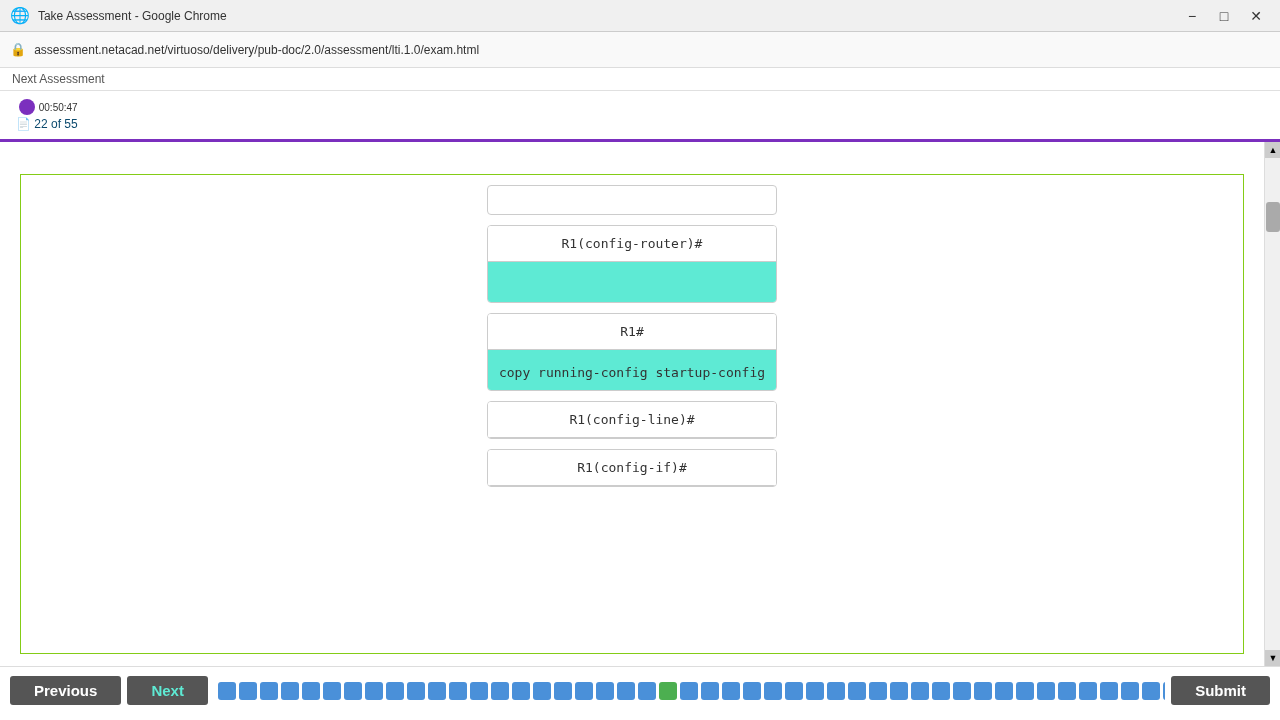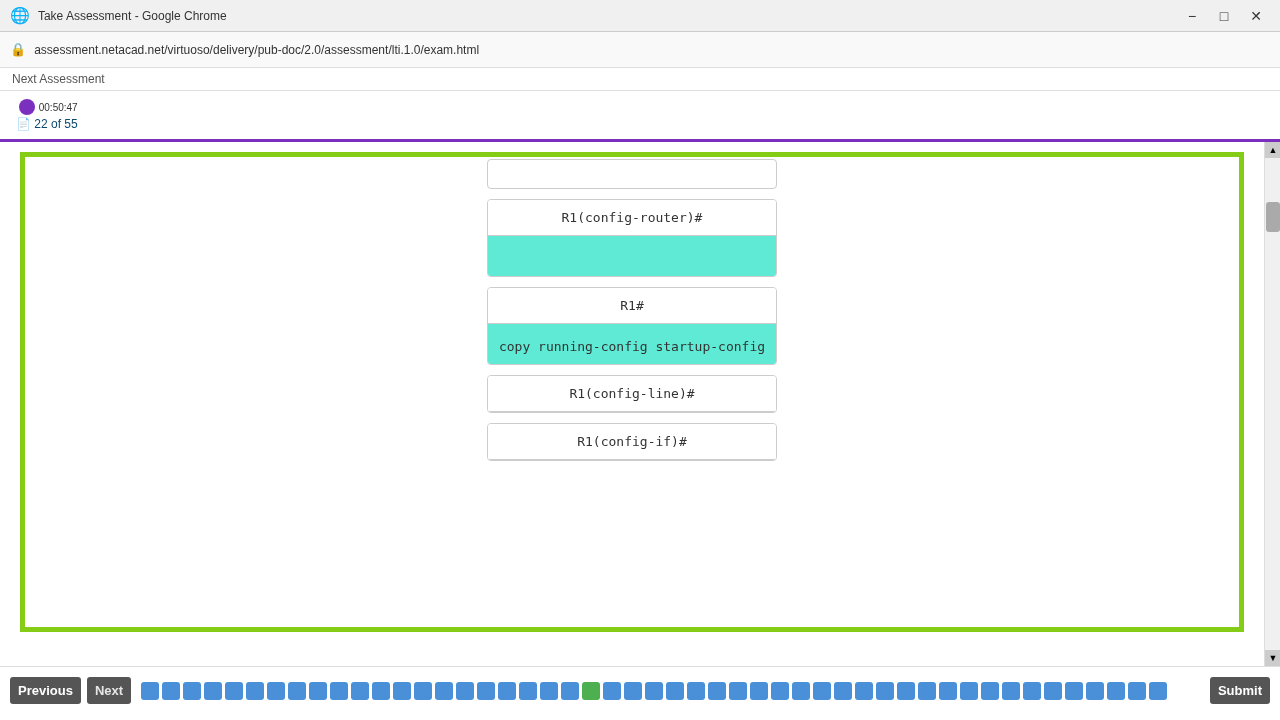--- a/index.html
+++ b/index.html
@@ -168,48 +168,49 @@
       border-radius: 4px;
       width: 290px;
       height: 30px;
       overflow: hidden;
       margin-bottom: 10px;
       background: #fff;
     }
 
     
     .content-wrapper {
-      border: 5px solid #84cc16;
-      padding: 2px;
+      border: 1px solid #84cc16;
+      padding: 10px;
       min-height: 480px;
       position: relative;
       margin-bottom: 10px;
+      margin-top: 22px;
     }
 
     
     .bottom-nav {
       background: #fff;
       border-top: 1px solid #ddd;
       height: 48px;
       display: flex;
       align-items: center;
       padding: 0 10px;
       gap: 6px;
       overflow: hidden;
     }
     .nav-btn {
-      padding: 6px 8px;
+      padding: 6px 24px;
       border: none;
       border-radius: 3px;
       cursor: pointer;
-      font-size: 13px;
+      font-size: 15px;
       font-weight: bold;
     }
     .nav-btn.prev { background: #555; color: #fff; }
-    .nav-btn.next { background: #555; color: #e5e5e5; }
+    .nav-btn.next { background: #555; color: #5eead4; }
     .nav-btn.submit { background: #555; color: #fff; margin-left: auto; }
 
     .question-dots {
       display: flex;
       gap: 3px;
       flex: 1;
       overflow: hidden;
       margin-left: 4px;
     }
     .dot {

